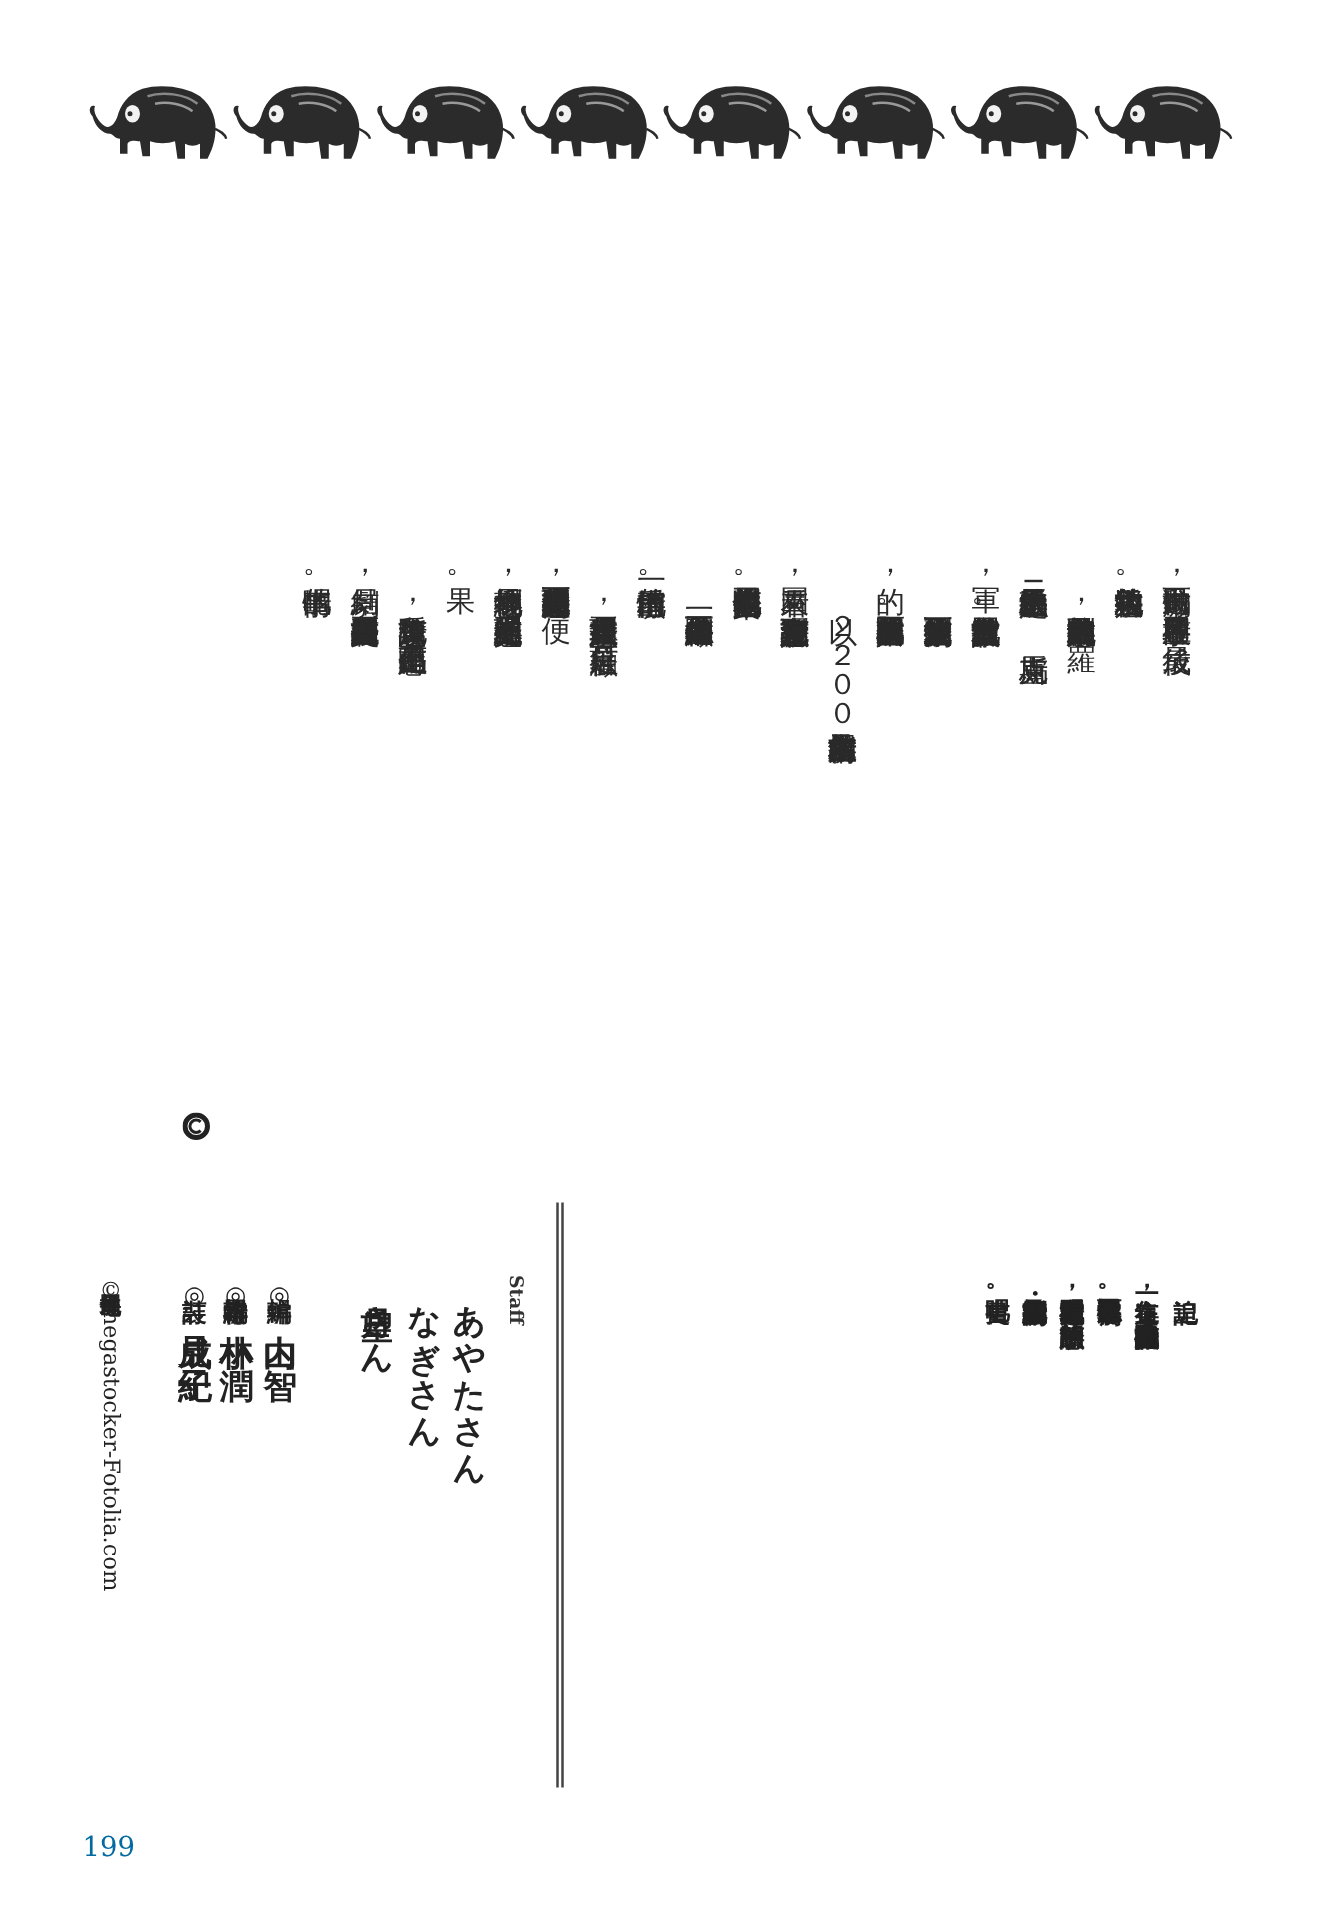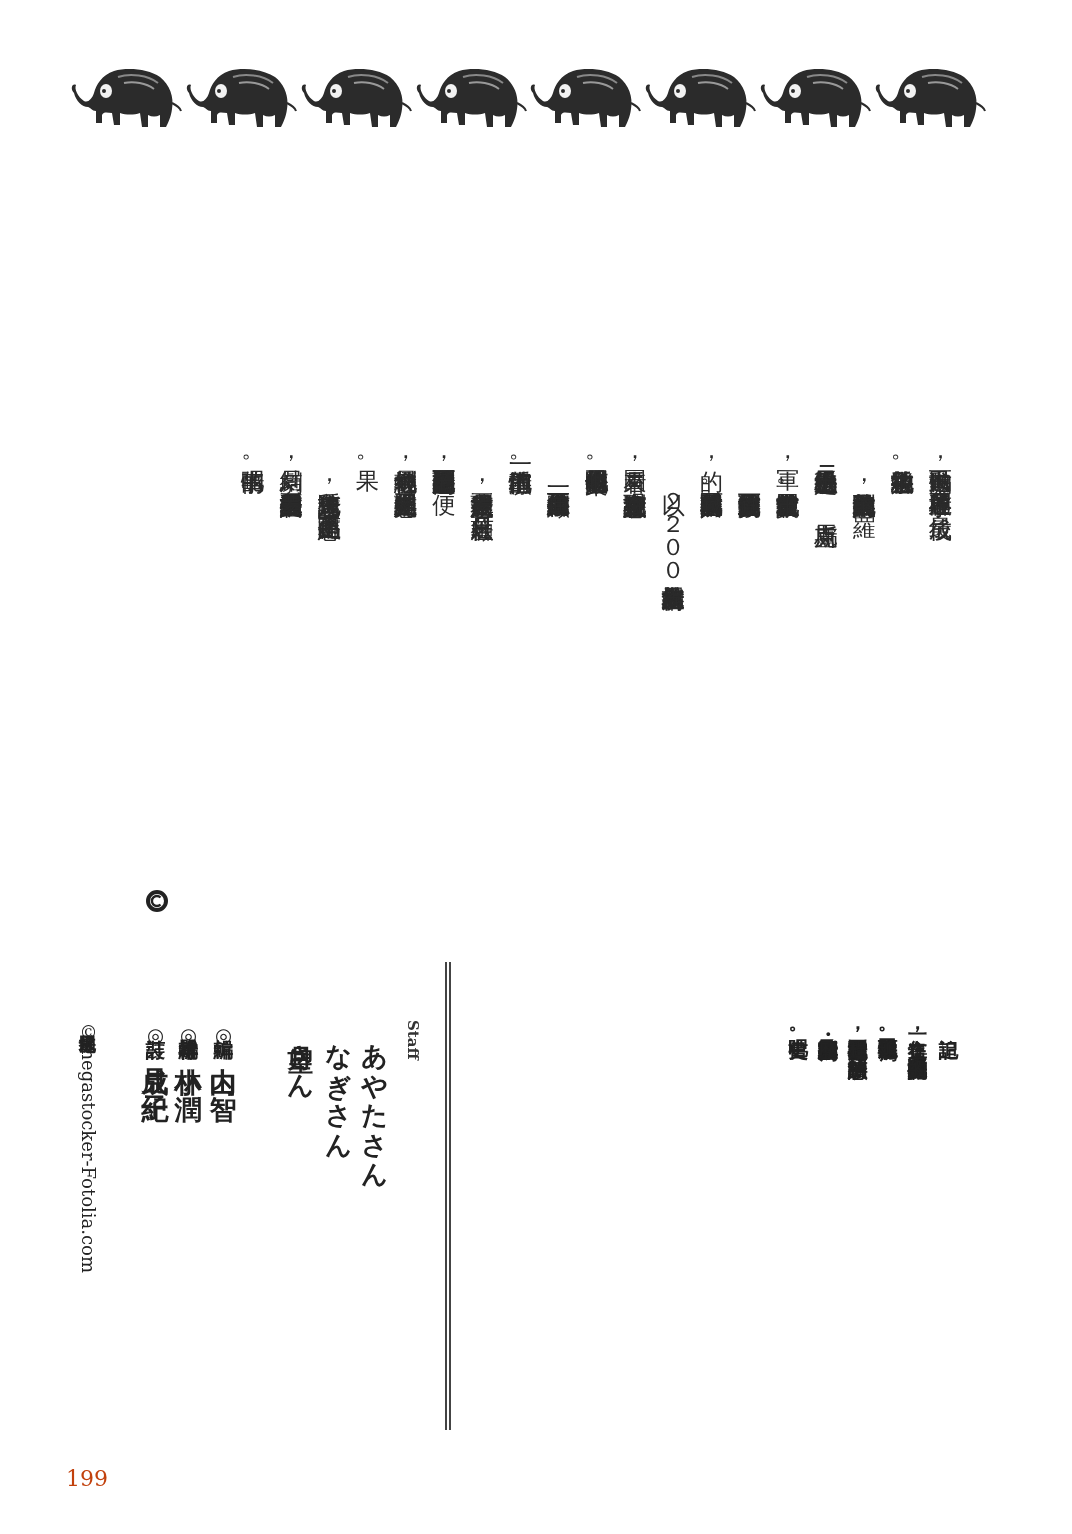--- a/index.html
+++ b/index.html
@@ -37,21 +37,21 @@
     .divider {
       position: absolute; left: 445px; top: 962px; width: 2px; height: 468px;
       border-left: 2px solid #444; border-right: 2px solid #444;
       box-sizing: content-box;
     }
     .end-mark {
       position: absolute; left: 146px; top: 890px; width: 22px; height: 22px;
     }
     .page-number {
       position: absolute; left: 66px; top: 1466px; font-size: 22px;
-      font-family: "DejaVu Serif", serif; color: #c2410c; letter-spacing: 0px;
+      font-family: "DejaVu Serif", serif; color: #0369a1; letter-spacing: 0px;
     }
   </style>
 </head>
 <body>
 
 <div class="border-row" id="border-row">
     <svg class="elephant" viewBox="0 0 114 70">
       <path d="M6 30 C2 26 4 20 8 22 C6 26 10 34 16 38 C20 40 24 36 26 30 C28 22 34 12 46 8 C60 4 80 6 92 14 C102 22 106 34 104 46 C103 54 100 60 98 64 L92 64 L92 52 C88 54 84 54 80 52 L80 64 L74 64 L72 50 C66 52 58 52 52 50 L52 62 L46 62 L44 50 C40 50 36 48 34 52 L34 60 L28 60 L28 48 C24 48 22 44 20 44 C14 44 8 38 6 30 Z" fill="#2b2b2b"></path>
       <path d="M104 40 C108 42 112 44 113 48" stroke="#2b2b2b" stroke-width="2" fill="none"></path>
       <path d="M50 14 C62 10 80 12 90 20" stroke="#888" stroke-width="2" fill="none"></path>

